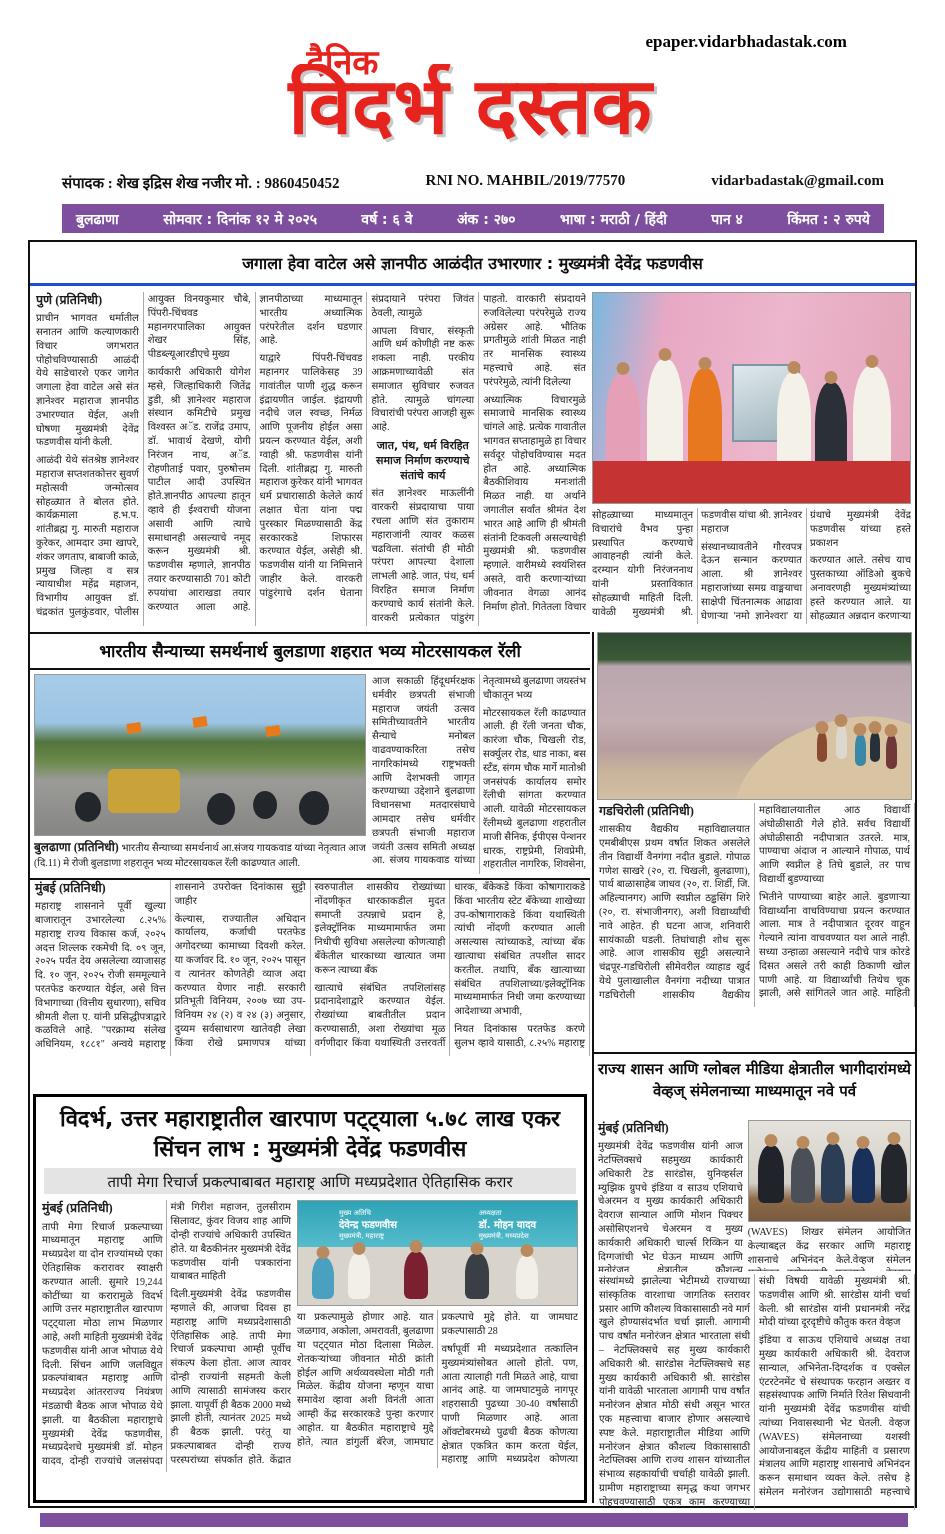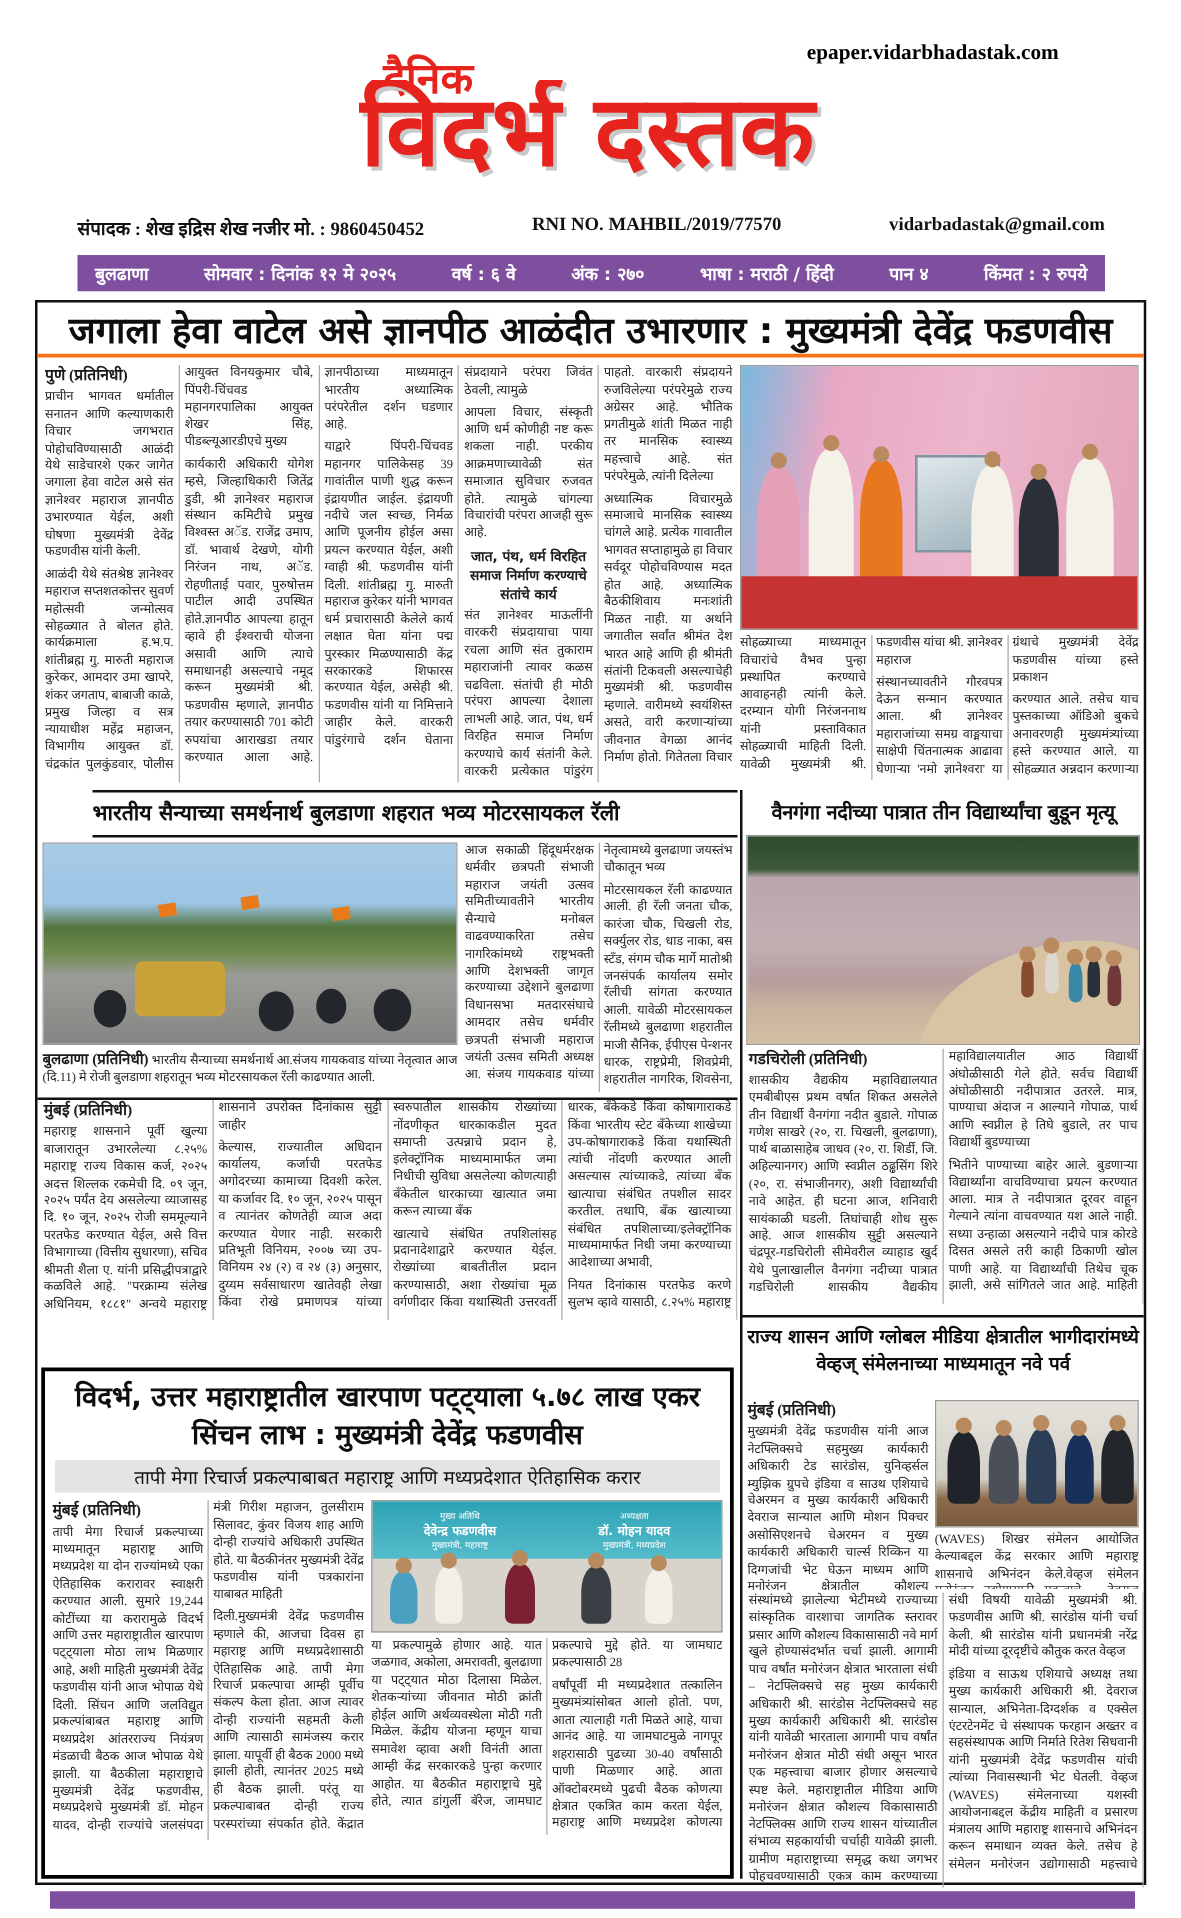--- a/index.html
+++ b/index.html
@@ -29,31 +29,31 @@
   h2,h3{margin:0;font-family:"DejaVu Sans","Liberation Sans",sans-serif;color:#0d0d0d;}
   .body-txt{font-size:10px;line-height:1.38;text-align:justify;color:#1c1c1c;}
   .cols{column-rule:1px solid #aaa;}
   .dl{font-weight:bold;font-size:12px;}
   .dl-line{font-weight:bold;font-size:12.5px;margin:0 0 2px 0;}
   p{margin:0 0 4px 0;}
   .subhead-inline{font-weight:bold;text-align:center;font-size:11px;margin:3px 0;
                   font-family:"DejaVu Sans","Liberation Sans",sans-serif;}
   
   .a-head{position:absolute;left:0;top:0;width:100%;height:44px;line-height:44px;
-          text-align:center;font-size:29px;border-bottom:3px solid #f97316;
+          text-align:center;font-size:16px;border-bottom:3px solid #1d4ed8;
           white-space:nowrap;overflow:hidden;}
   .a-left{position:absolute;left:6px;top:50px;width:550px;height:334px;
           column-count:5;column-gap:9px;overflow:hidden;}
   .a-right{position:absolute;left:562px;top:50px;width:319px;height:334px;overflow:hidden;}
   .a-below{margin-top:4px;column-count:3;column-gap:8px;height:116px;overflow:hidden;}
   
   .art-b{position:absolute;left:0;top:390px;width:560px;height:246px;}
-  .b-head{height:34px;line-height:34px;text-align:left;font-size:17px;
+  .b-head{height:34px;line-height:34px;text-align:center;font-size:17px;
           border-top:2px solid #111;border-bottom:2px solid #111;
-          white-space:nowrap;overflow:hidden;margin-left:44px;}
+          white-space:nowrap;overflow:hidden;}
   .b-body{display:flex;padding:4px 4px 0 4px;}
   .b-left{width:332px;}
   .b-capt{margin-top:3px;height:36px;overflow:hidden;}
   .b-right{flex:1;padding-left:6px;column-count:2;column-gap:8px;height:200px;overflow:hidden;}
   
   .art-c{position:absolute;left:0;top:636px;width:560px;height:216px;border-top:2px solid #111;}
   .c-head{text-align:center;font-size:20px;padding:5px 0 3px;white-space:nowrap;overflow:hidden;}
   .c-cols{column-count:4;column-gap:9px;height:176px;padding:0 5px;overflow:hidden;}
   
   .art-d{position:absolute;left:562px;top:390px;width:323px;height:420px;border-left:2px solid #111;}
@@ -91,21 +91,21 @@
                  background:linear-gradient(160deg,#dfe8ec,#9fb3bc);border:2px solid #7d98a4;}
   .photo-b{height:160px;background:linear-gradient(180deg,#a8cce8 0%,#9cc4e4 30%,#53743c 42%,#6b8a4a 54%,#9b9b98 66%,#858583 100%);}
   .flag{position:absolute;width:14px;height:10px;background:#e87a1a;transform:rotate(-8deg);}
   .blob{position:absolute;border-radius:50%;background:#23262b;}
   .photo-c{height:166px;background:linear-gradient(180deg,#2e4a30 0%,#3c5a38 16%,#b9a6ae 20%,#c3aeb2 52%,#b79e9e 70%,#c9b49c 84%,#d3bfa4 100%);}
   .photo-c .sand{position:absolute;right:-40px;bottom:-30px;width:220px;height:110px;
                  background:#d8c4a2;border-radius:60% 40% 0 0/80% 60% 0 0;transform:rotate(-6deg);}
   .photo-d{height:100px;background:linear-gradient(180deg,#e4e2da 0%,#d2d0c8 62%,#8c6a4a 78%,#7a5a3e 100%);}
   .photo-e{height:104px;background:#d8d4cc;}
   .banner{display:flex;justify-content:space-around;align-items:center;height:44%;
-          background:linear-gradient(180deg,#2ea3b6,#55bccb);color:#fff;text-align:center;
+          background:linear-gradient(180deg,#2ea3b6,#55bccb);color:#fff;
           font-family:"DejaVu Sans","Liberation Sans",sans-serif;}
   .banner .role{font-size:7px;display:block;}
   .banner .nm{font-size:10px;font-weight:bold;display:block;}
 </style>
 </head>
 <body>
 
 <div class="paper">
 
   <div class="site">epaper.vidarbhadastak.com</div>
@@ -188,21 +188,20 @@
       <div class="c-cols body-txt cols">
         <p class="dl-line">मुंबई (प्रतिनिधी)</p>
         <p>महाराष्ट्र शासनाने पूर्वी खुल्या बाजारातून उभारलेल्या ८.२५% महाराष्ट्र राज्य विकास कर्ज, २०२५ अदत्त शिल्लक रकमेची दि. ०९ जून, २०२५ पर्यंत देय असलेल्या व्याजासह दि. १० जून, २०२५ रोजी सममूल्याने परतफेड करण्यात येईल, असे वित्त विभागाच्या (वित्तीय सुधारणा), सचिव श्रीमती शैला ए. यांनी प्रसिद्धीपत्राद्वारे कळविले आहे. "परक्राम्य संलेख अधिनियम, १८८१" अन्वये महाराष्ट्र शासनाने उपरोक्त दिनांकास सुट्टी जाहीर</p>
         <p>केल्यास, राज्यातील अधिदान कार्यालय, कर्जाची परतफेड अगोदरच्या कामाच्या दिवशी करेल. या कर्जावर दि. १० जून, २०२५ पासून व त्यानंतर कोणतेही व्याज अदा करण्यात येणार नाही. सरकारी प्रतिभूती विनियम, २००७ च्या उप-विनियम २४ (२) व २४ (३) अनुसार, दुय्यम सर्वसाधारण खातेवही लेखा किंवा रोखे प्रमाणपत्र यांच्या स्वरुपातील शासकीय रोख्यांच्या नोंदणीकृत धारकाकडील मुदत समाप्ती उत्पन्नाचे प्रदान हे, इलेक्ट्रॉनिक माध्यमामार्फत जमा निधीची सुविधा असलेल्या कोणत्याही बँकेतील धारकाच्या खात्यात जमा करून त्याच्या बँक</p>
         <p>खात्याचे संबंधित तपशिलांसह प्रदानादेशाद्वारे करण्यात येईल. रोख्यांच्या बाबतीतील प्रदान करण्यासाठी, अशा रोख्यांचा मूळ वर्गणीदार किंवा यथास्थिती उत्तरवर्ती धारक, बँकेकडे किंवा कोषागाराकडे किंवा भारतीय स्टेट बँकेच्या शाखेच्या उप-कोषागाराकडे किंवा यथास्थिती त्यांची नोंदणी करण्यात आली असल्यास त्यांच्याकडे, त्यांच्या बँक खात्याचा संबंधित तपशील सादर करतील. तथापि, बँक खात्याच्या संबंधित तपशिलाच्या/इलेक्ट्रॉनिक माध्यमामार्फत निधी जमा करण्याच्या आदेशाच्या अभावी,</p>
         <p>नियत दिनांकास परतफेड करणे सुलभ व्हावे यासाठी, ८.२५% महाराष्ट्र राज्य विकास कर्ज, २०२५ च्या धारकांनी, लोक ऋण कार्यालयात २० दिवस अगोदर त्यांचे रोखे सादर करावेत. रोख्यांच्या मागील बाजूस प्रमाणपत्रावरील देय मुद्दलाची रक्कम मिळाली, असे यथोचितरीत्या नमूद करून ते सादर करावेत. स्टेट बँकेच्या किंवा तिच्या कोणत्याही सहयोगी बँकांच्यामार्फत ज्या ठिकाणी कोषागाराचे काम केले जाते त्या ठिकाणी ते रोखे रोखा प्रमाणपत्राच्या स्वरुपात असल्यास, ते संबंधित बँकेच्या शाखेत सादर करावेत आणि ते कोषागार किंवा उपकोषागार येथे सादर करू नयेत, याची विशेष नोंद घेतली.</p>
       </div>
     </section>
 
     <section class="art-d">
-      <h3 class="d-head">वैनगंगा नदीच्या पात्रात तीन विद्यार्थ्यांचा बुडून मृत्यू</h3>
       <div class="photo photo-c" style="margin:0 3px;">
         <div class="sand"></div>
         <span class="person" style="left:70%;bottom:22%;width:10px;height:30px;background:#8a4a30;"></span>
         <span class="person" style="left:76%;bottom:24%;width:11px;height:34px;background:#dcd8d0;"></span>
         <span class="person" style="left:82%;bottom:20%;width:11px;height:32px;background:#3a88a8;"></span>
         <span class="person" style="left:87%;bottom:22%;width:10px;height:30px;background:#28303a;"></span>
         <span class="person" style="left:92%;bottom:18%;width:11px;height:34px;background:#703838;"></span>
       </div>
       <div class="d-cols body-txt cols">
         <p class="dl-line">गडचिरोली (प्रतिनिधी)</p>

